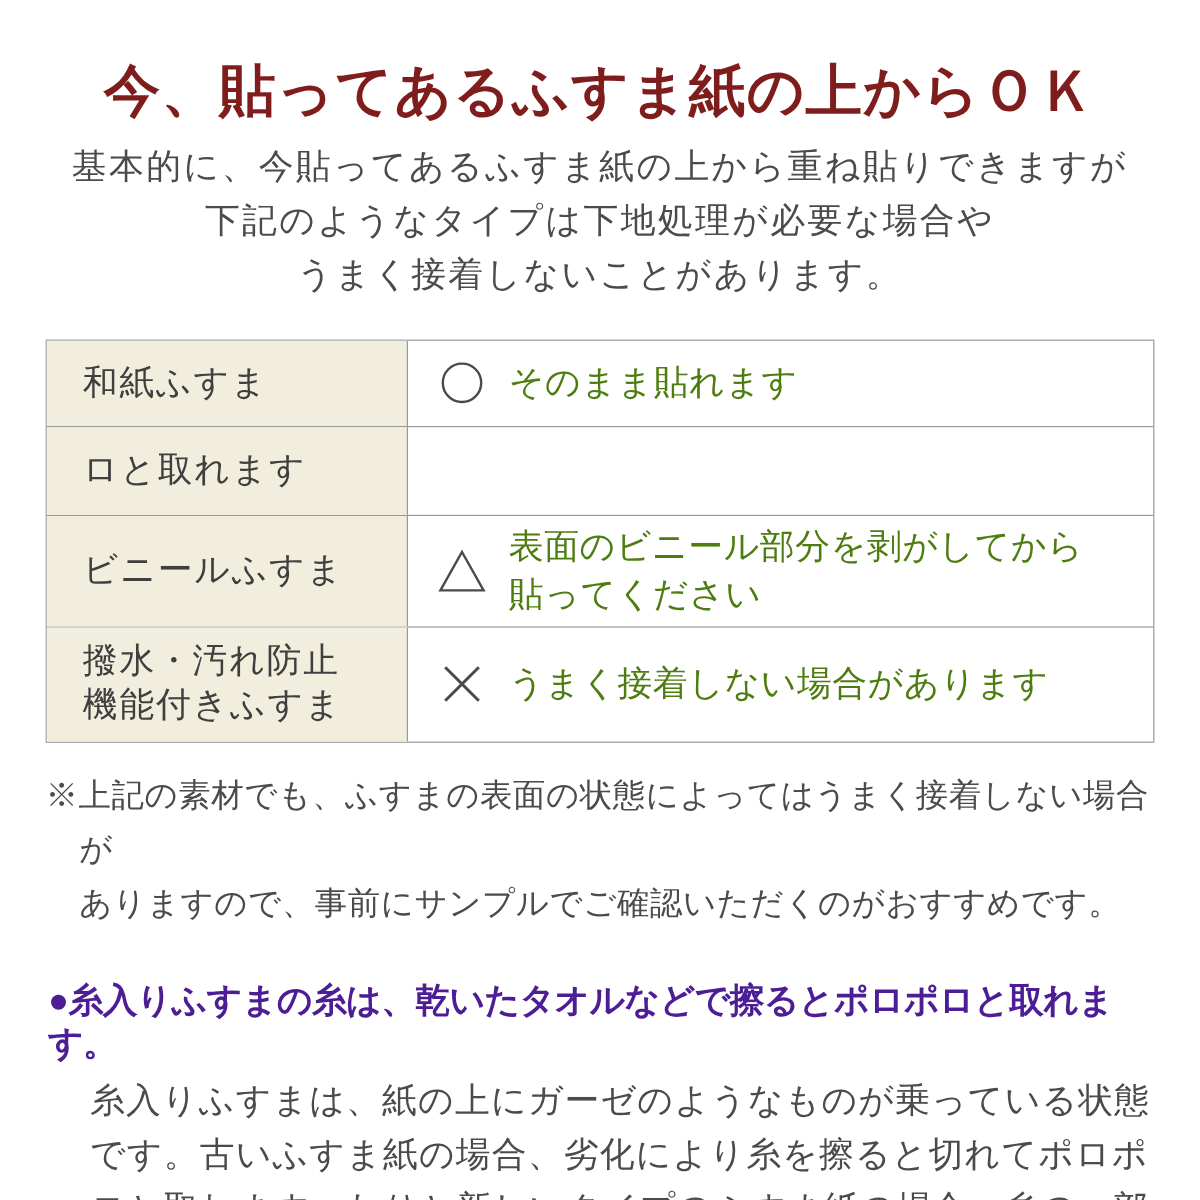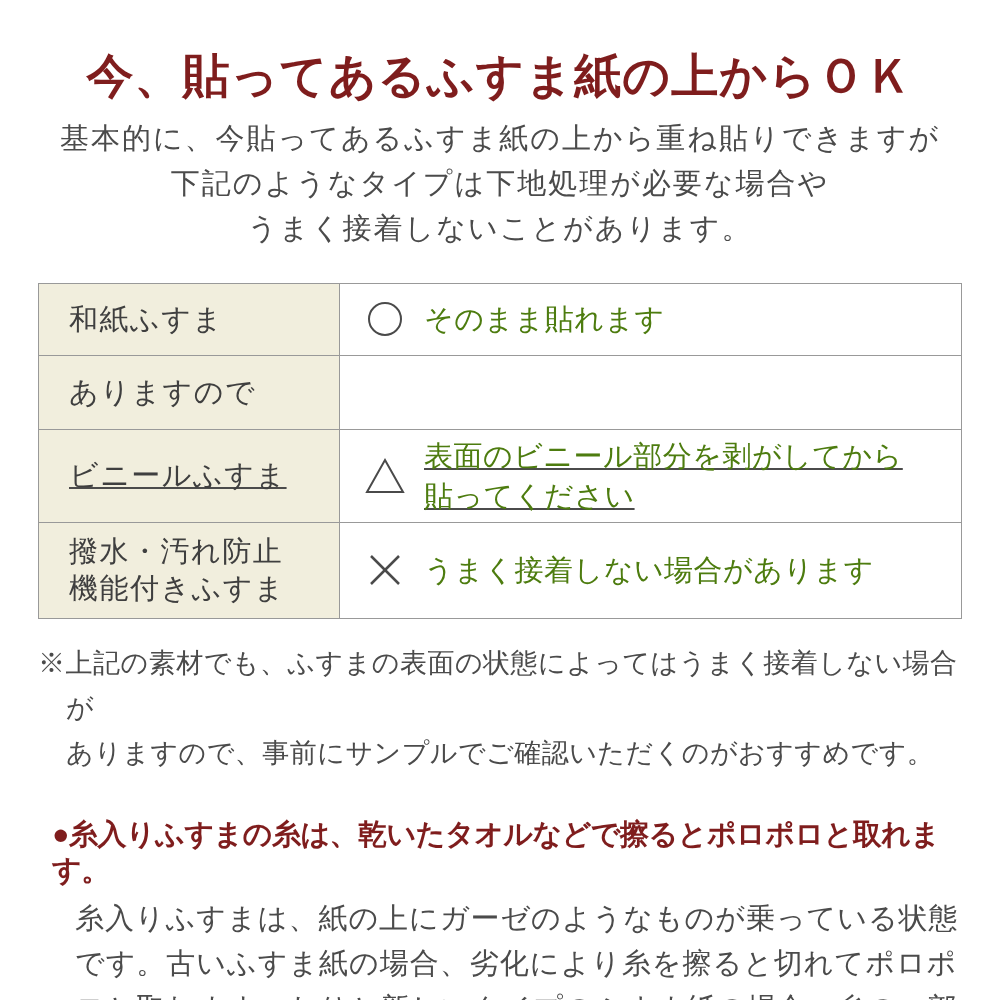--- a/index.html
+++ b/index.html
@@ -36,21 +36,21 @@
     margin:30px 38px 0 38px;
     border:1.5px solid #999999;
   }
   .compat-row {
     display:flex;
     border-bottom:1.5px solid #999999;
   }
   .compat-row:last-child { border-bottom:none; }
   .row-h1 { height:72px;text-align:right; }
   .row-h2 { height:74px; }
-  .row-h3 { height:93px;text-decoration:underline; }
+  .row-h3 { height:93px; }
   .row-h4 { height:95px; }
   .material-cell {
     width:301px;
     flex:none;
     background:#f1eedd;
     border-right:1.5px solid #999999;
     display:flex;
     align-items:center;
     padding-left:30px;
     font-size:29px;
@@ -84,25 +84,25 @@
     margin:22px 30px 0 38px;
     font-size:27px;
     line-height:45px;
     letter-spacing:0.5px;
     padding-left:28px;
     text-indent:-28px;
     white-space:pre-line;
     color:#4b4b4b;
   }
   .thread-heading {
-    margin:40px 20px 0 52px;
+    margin:40px 20px 0 40px;
     font-size:29px;
     font-weight:bold;
     letter-spacing:-0.5px;
-    color:#7f1d1d;
+    color:#4c1d95;
     line-height:36px;
   }
   .thread-heading .bullet { font-weight:bold; }
   .thread-body {
     margin:8px 20px 0 75px;
     font-size:29px;
     line-height:45px;
     letter-spacing:1px;
     white-space:pre-line;
     color:#4b4b4b;
@@ -130,21 +130,21 @@
           <svg width="38" height="38" viewBox="0 0 38 38">
             <circle cx="19" cy="19" r="16" fill="none" stroke="#4a4a4a" stroke-width="2"></circle>
           </svg>
         </span>
         <span>そのまま貼れます</span>
       </div>
     </div>
 
     <div class="compat-row row-h2">
       <div class="material-cell">
-        <span>ありますので</span>
+        <span>ロと取れます</span>
       </div>
     </div>
 
     <div class="compat-row row-h3">
       <div class="material-cell">
         <span>ビニールふすま</span>
       </div>
       <div class="status-cell">
         <span class="symbol-box">
           <svg width="40" height="38" viewBox="0 0 40 38">

